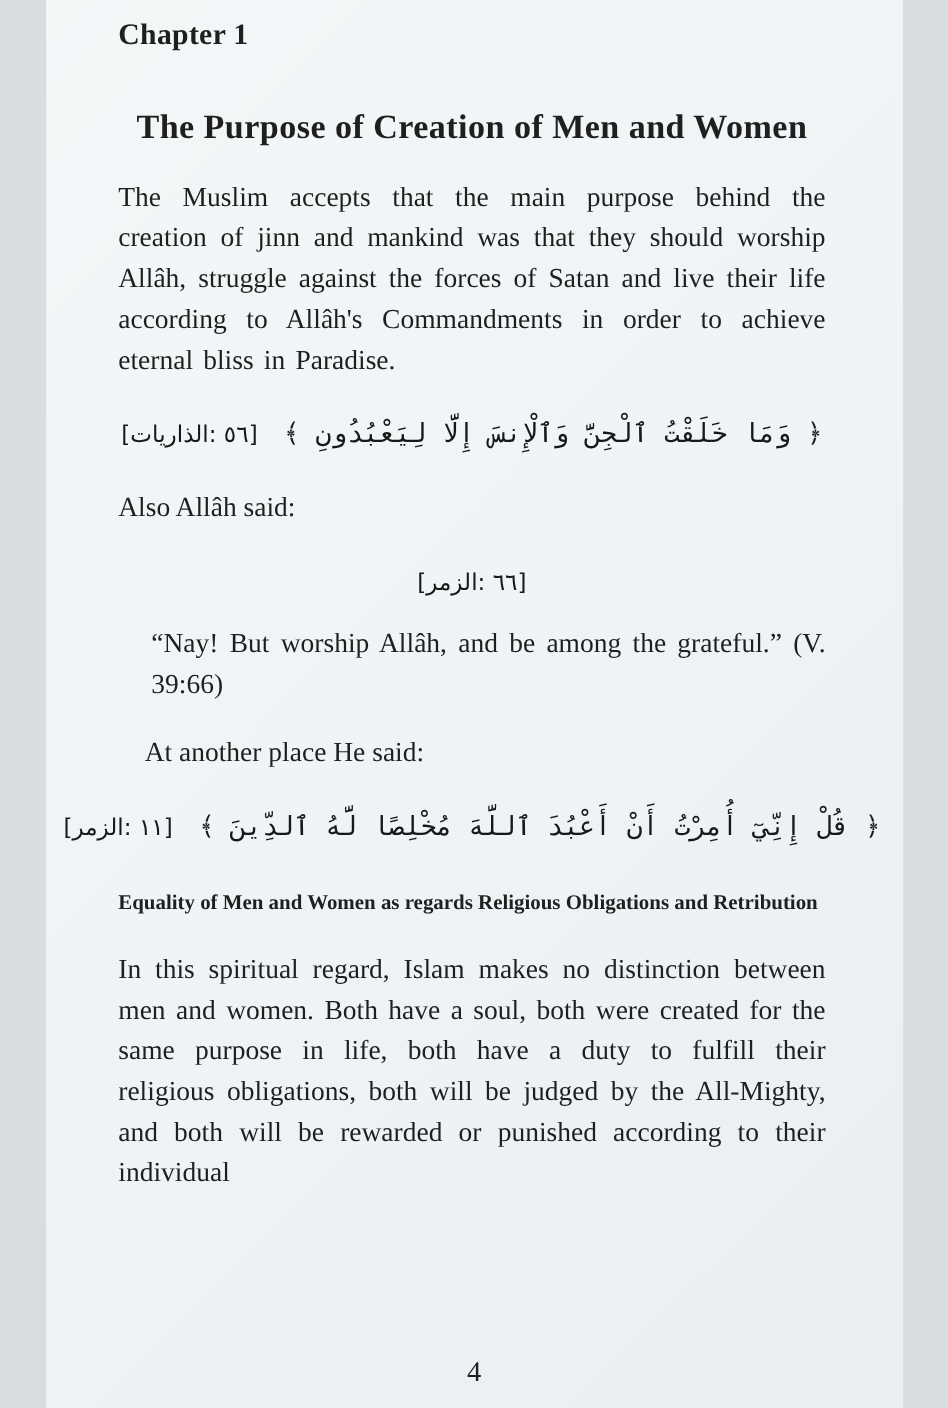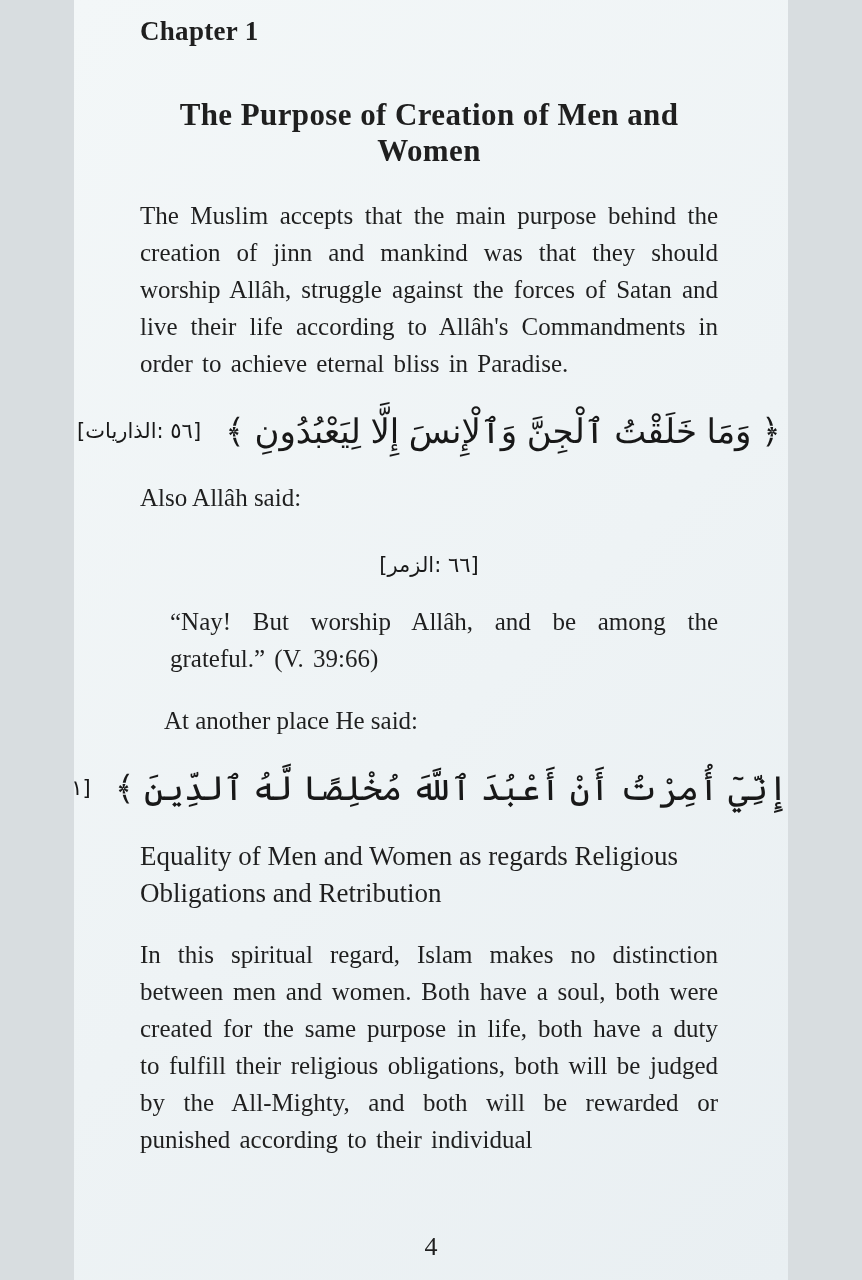--- a/index.html
+++ b/index.html
@@ -1,18 +1,18 @@
 <!DOCTYPE html>
 <html><head>
 <meta charset="utf-8">
 <style>
   html, body { margin: 0; padding: 0; background: #d8dde0; }
   .page {
     position: relative;
-    width: 714px;
+    width: 779px;
     height: 1280px;
     margin: 0 auto;
     background: linear-gradient(135deg, #f3f7f8 0%, #eef3f5 55%, #e9eff2 100%);
     font-family: "Liberation Serif", serif;
     color: #1f1f1f;
     overflow: hidden;
     box-sizing: border-box;
   }
   .inner { padding: 16px 70px 0 66px; }
 
@@ -40,22 +40,22 @@
   .verse-row {
     margin-top: 22px;
     display: flex;
     direction: ltr;
     justify-content: center;
     align-items: center;
     gap: 24px;
     min-height: 48px;
   }
   .verse-arabic {
-    font-family: Liberation Sans, sans-serif;
-    font-size: 34px;
+    font-family: Liberation Mono, monospace;
+    font-size: 24px;
     color: #181818;
     white-space: nowrap;
   }
   .verse-ref {
     font-family: "DejaVu Sans", sans-serif;
     font-size: 21px;
     color: #181818;
     white-space: nowrap;
   }
 
@@ -69,23 +69,23 @@
   }
   .lead-in {
     margin-top: 24px;
     font-size: 25px;
     line-height: 37px;
   }
   .lead-in.indented { margin-left: 24px; }
 
   .subheading {
     margin-top: 26px;
-    font-size: 27px;
+    font-size: 19px;
     line-height: 37px;
-    font-weight: normal;
+    font-weight: bold;
   }
 
   .pbuh {
     font-family: "DejaVu Sans", sans-serif;
     font-size: 22px;
   }
 
   .page-number {
     position: absolute;
     left: 0;

